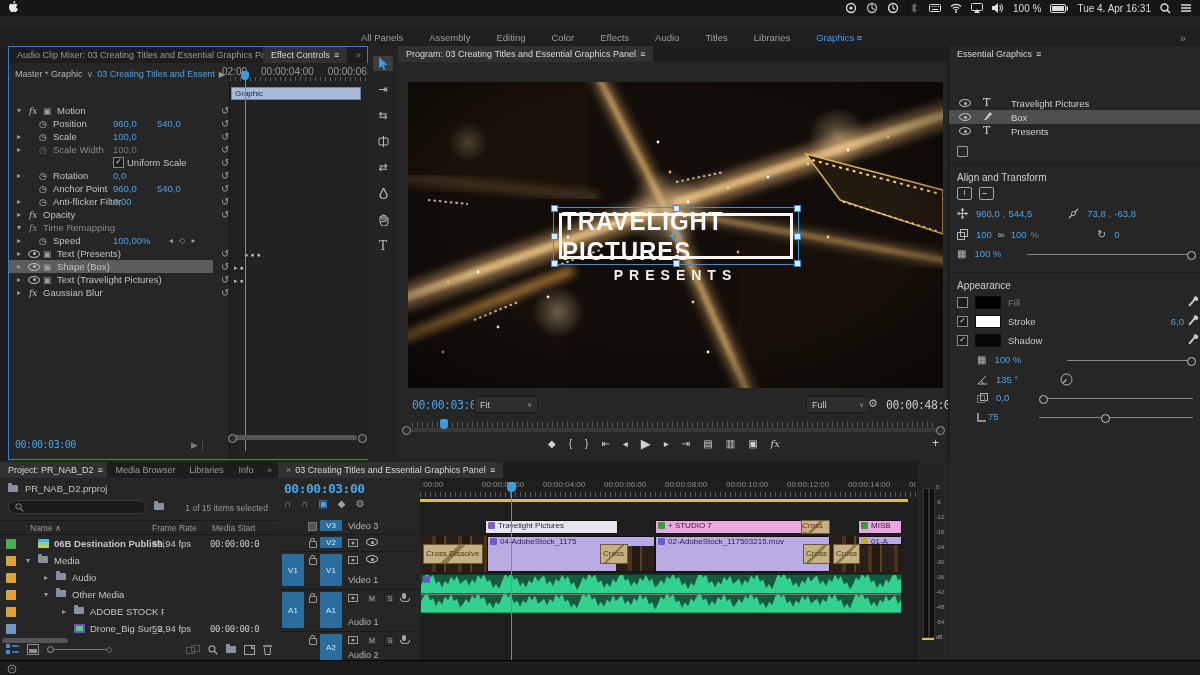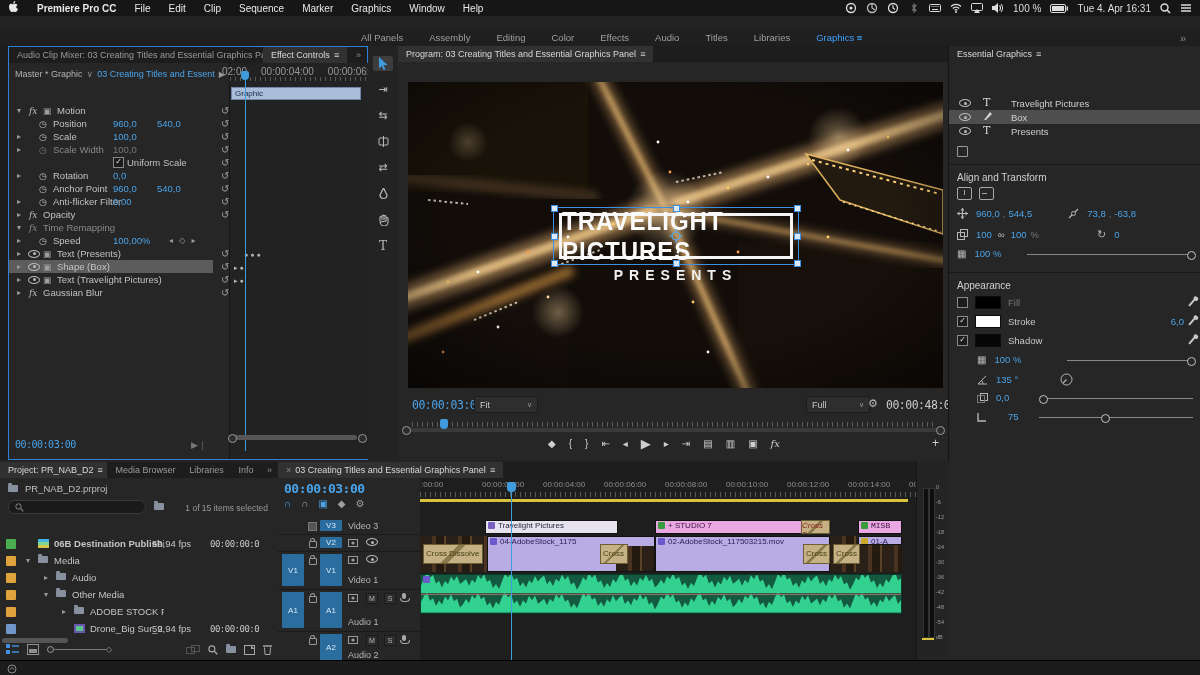--- a/index.html
+++ b/index.html
@@ -102,21 +102,20 @@
 <body>
 
 <div id="screen">
 
   <div id="menubar">
     <span class="mi">
       <svg width="10" height="12" viewBox="0 0 10 12">
           <path fill="#e8e8e8" d="M7.2 6.4c0-1.6 1.3-2.3 1.4-2.4-.8-1.1-1.9-1.2-2.3-1.3-1-.1-1.9.6-2.4.6-.5 0-1.3-.6-2.1-.6C.8 2.8 0 3.9 0 6c0 1.2.5 2.6 1 3.5.5.8 1 1.6 1.7 1.6.7 0 1-.4 1.9-.4.9 0 1.1.4 1.9.4.8 0 1.3-.7 1.7-1.5.6-.9.8-1.7.8-1.8-.1 0-1.8-.6-1.8-1.4zM5.7 1.7c.4-.5.7-1.1.6-1.7-.6 0-1.2.4-1.6.8-.4.4-.7 1-.6 1.6.6.1 1.2-.3 1.6-.7z"></path>
         </svg>
     </span>
-    <span id="menu-items"><span class="mi appname">Premiere Pro CC</span><span class="mi">File</span><span class="mi">Edit</span><span class="mi">Clip</span><span class="mi">Sequence</span><span class="mi">Marker</span><span class="mi">Graphics</span><span class="mi">Window</span><span class="mi">Help</span></span>
     <span id="mb-right">
       <span id="status-icons" class="flex" style="gap:9px">
           <span>
             <svg width="12" height="12" viewBox="0 0 12 12">
               <circle cx="6" cy="6" r="4.5" fill="none" stroke="#ddd" stroke-width="1.3"></circle>
               <circle cx="6" cy="6" r="1.6" fill="#ddd"></circle>
             </svg>
           </span>
           <span>
             <svg width="12" height="12" viewBox="0 0 12 12">
@@ -631,21 +630,21 @@
         </svg>
       <span class="blue" style="margin-left:8px">0,0</span>
       <span class="slider" style="left:62px;top:6px;width:154px">
           <span class="knob" style="left:0px"></span>
         </span>
     </div>
     <div class="abs flex" style="left:28px;top:365px;width:216px;font-size:9.5px">
       <svg width="11" height="10" viewBox="0 0 11 10">
           <path d="M1 1v8h8" stroke="#b5b5b5" fill="none" stroke-width="1.4"></path>
         </svg>
-      <span class="blue" style="margin-left:20px">75</span>
+      <span class="blue" style="margin-left:0">75</span>
       <span class="slider" style="left:62px;top:6px;width:154px">
           <span class="knob" style="left:62px"></span>
         </span>
     </div>
   </div>
 
   <div id="projpanel">
     <div class="ptabs">
       <div class="ptab active">
           <span>Project: PR_NAB_D2</span>
@@ -661,20 +660,25 @@
       <span>PR_NAB_D2.prproj</span>
     </div>
     <div class="abs flex" style="left:8px;top:38px;width:138px;height:14px;background:#1a1a1a;border:1px solid #3a3a3a;border-radius:7px;padding:0 6px;box-sizing:border-box">
       <svg width="9" height="9" viewBox="0 0 9 9">
           <circle cx="3.5" cy="3.5" r="2.7" fill="none" stroke="#8a8a8a"></circle>
           <path d="M5.7 5.7 L8.3 8.3" stroke="#8a8a8a" stroke-width="1.2"></path>
         </svg>
     </div>
     <div class="abs" style="left:154px;top:39px"><span class="folder"></span></div>
     <div class="abs" style="right:10px;top:41px;font-size:8.5px;color:#9a9a9a">1 of 15 items selected</div>
+    <div class="abs flex" style="left:0;top:58px;width:278px;height:13px;border-top:1px solid #191919;border-bottom:1px solid #191919;font-size:8.5px;color:#9a9a9a">
+      <span style="padding-left:30px"><span>Name</span> ∧</span>
+      <span style="position:absolute;left:152px">Frame Rate</span>
+      <span style="position:absolute;left:212px">Media Start</span>
+    </div>
     <div id="pj-rows">
         <div class="pj-row" style="top: 73px;">
           <span class="lbl" style="position: absolute; left: 6px; background: rgb(76, 174, 79);"></span>
           <span style="position: absolute; left: 38px; top: 4px;"><svg width="11" height="9" viewBox="0 0 11 9">
               <rect width="11" height="3" fill="#45b4e0"></rect>
               <rect y="3" width="11" height="3" fill="#7fd88f"></rect>
               <rect y="6" width="11" height="3" fill="#d8c64a"></rect>
             </svg></span>
           <span class="nw" style="position: absolute; left: 54px; max-width: 110px; overflow: hidden; font-weight: bold;">06B Destination Publishin</span>
           <span style="position: absolute; left: 152px;">59,94 fps</span>
@@ -841,21 +845,21 @@
           <div class="clip" style="left: 65px; top: 42px; width: 133px; height: 14px; background: rgb(230, 227, 239);">
             <span class="badge" style="position: absolute; left: 2px; top: 1px; background: rgb(122, 95, 192);"></span>
             <span class="nw" style="position: absolute; left: 12px; top: 0px; color: rgb(42, 42, 58);">Travelight Pictures</span>
           </div>
           <div class="clip" style="left: 235px; top: 42px; width: 175px; height: 14px; background: rgb(233, 168, 226);">
             <span class="badge" style="position: absolute; left: 2px; top: 1px; background: rgb(58, 156, 58);"></span>
             <span class="nw" style="position: absolute; left: 12px; top: 0px; color: rgb(64, 16, 64);">+ STUDIO 7</span>
           </div>
           <div class="clip" style="left: 438px; top: 42px; width: 44px; height: 14px; background: rgb(233, 168, 226);">
             <span class="badge" style="position: absolute; left: 2px; top: 1px; background: rgb(58, 156, 58);"></span>
-            <span class="nw" style="position: absolute; left: 12px; top: 0px; color: rgb(64, 16, 64); font-family: Liberation Mono, monospace;">MISB</span>
+            <span class="nw" style="position: absolute; left: 12px; top: 0px; color: rgb(64, 16, 64);">MISB</span>
           </div>
           <div class="trans" style="left: 381px; top: 42px; width: 29px; height: 14px; color: rgb(138, 32, 32); font-style: italic;">Cross D</div>
           <div class="thumbs abs" style="left: 0px; top: 58px; width: 67px; height: 36px;"></div>
           <div class="thumbs abs" style="left: 410px; top: 58px; width: 72px; height: 36px;"></div>
           <div class="clip" style="left: 67px; top: 58px; width: 168px; height: 36px; background: rgb(185, 171, 228);">
             <span class="badge" style="position: absolute; left: 2px; top: 1px; background: rgb(106, 90, 205);"></span>
             <span class="nw" style="position: absolute; left: 12px; top: 0px; color: rgb(42, 26, 85);">04-AdobeStock_1175</span>
             <div class="thumbs abs" style="right: 0px; top: 9px; width: 38px; height: 26px;"></div>
           </div>
           <div class="clip" style="left: 235px; top: 58px; width: 175px; height: 36px; background: rgb(185, 171, 228);">

